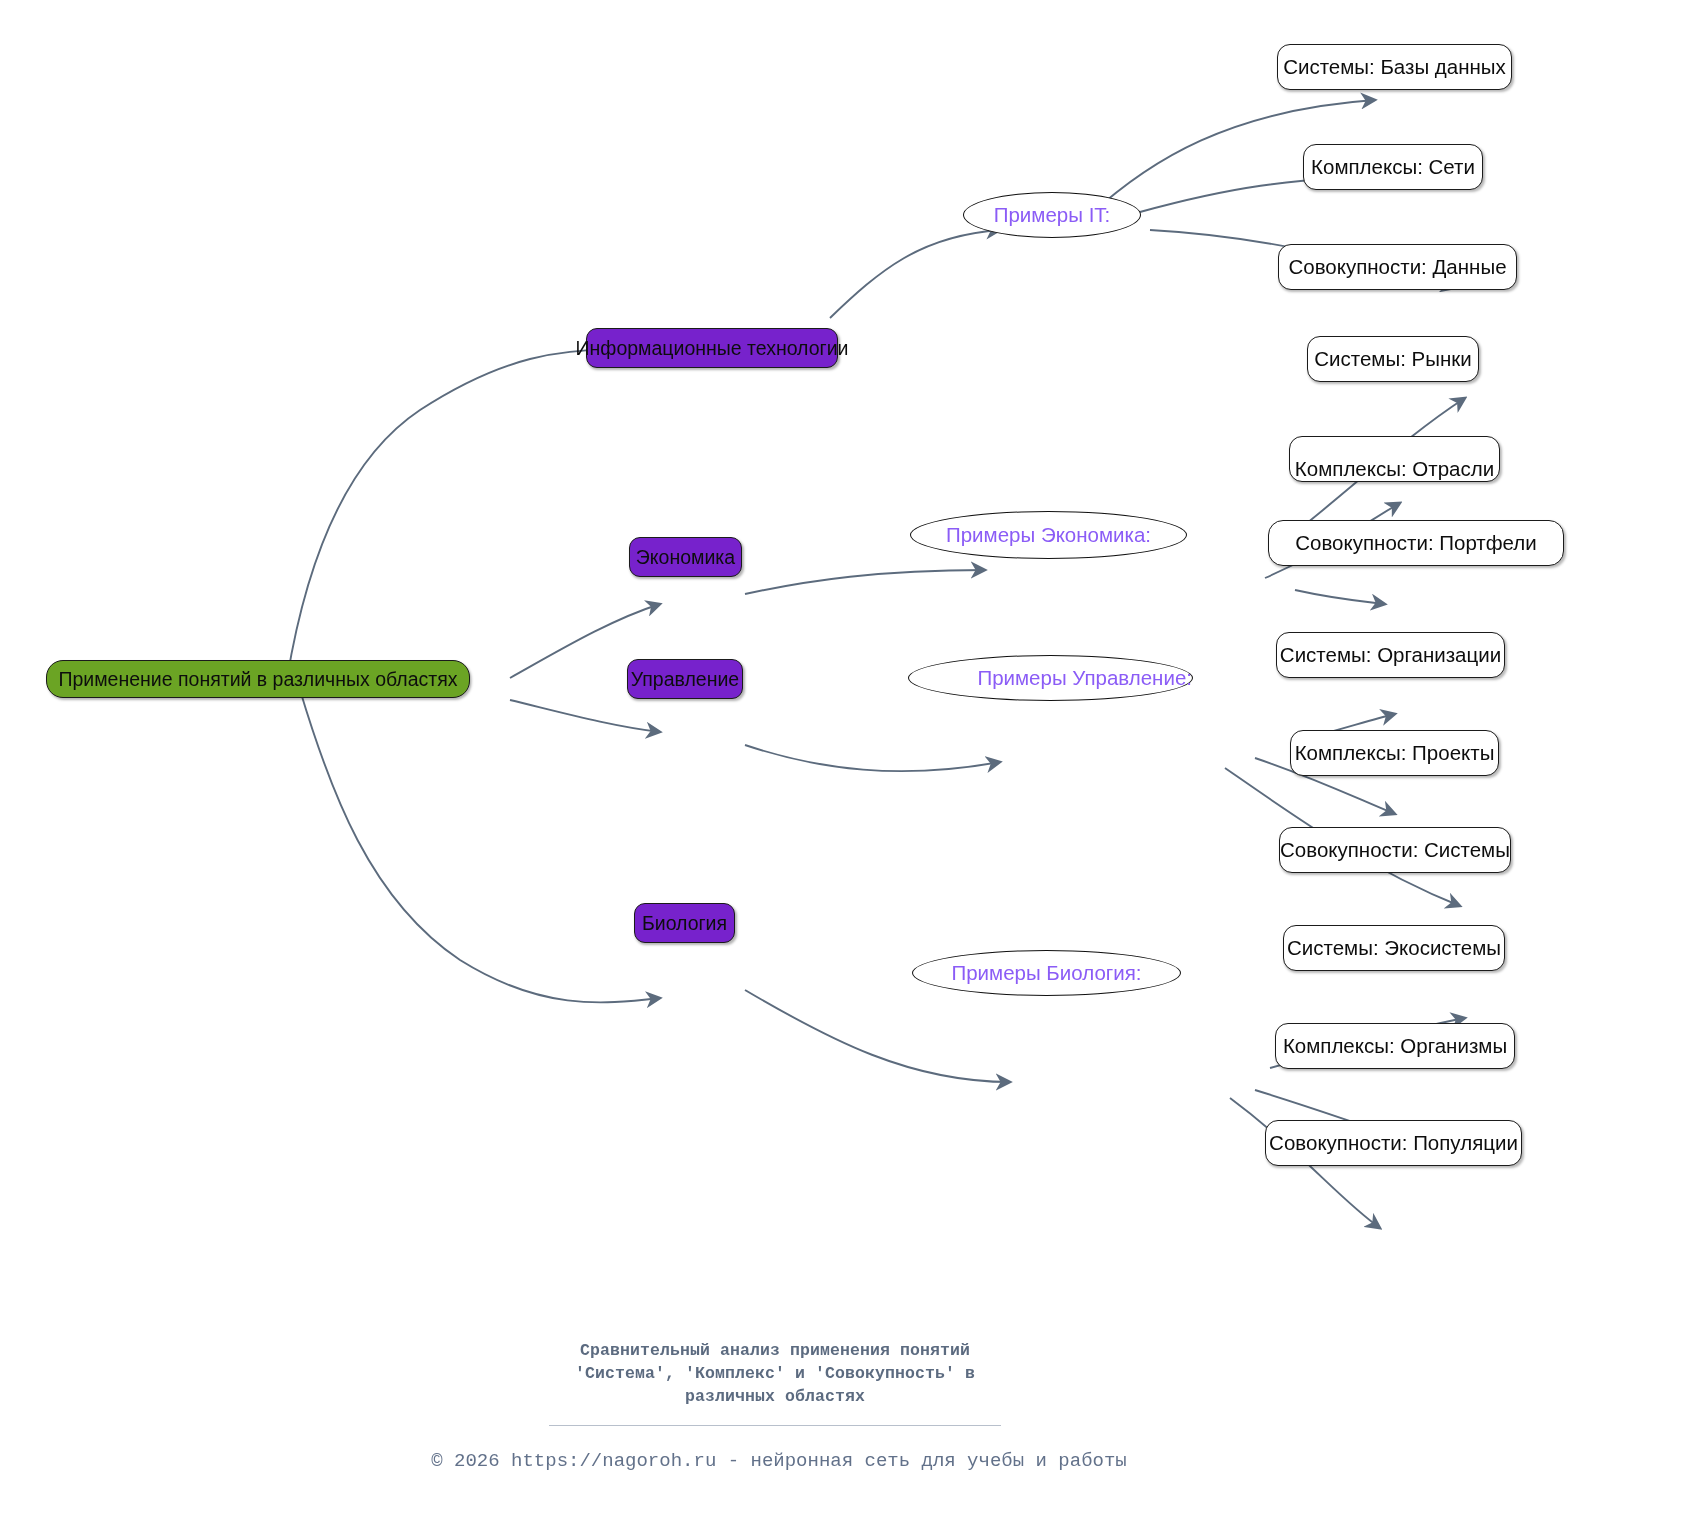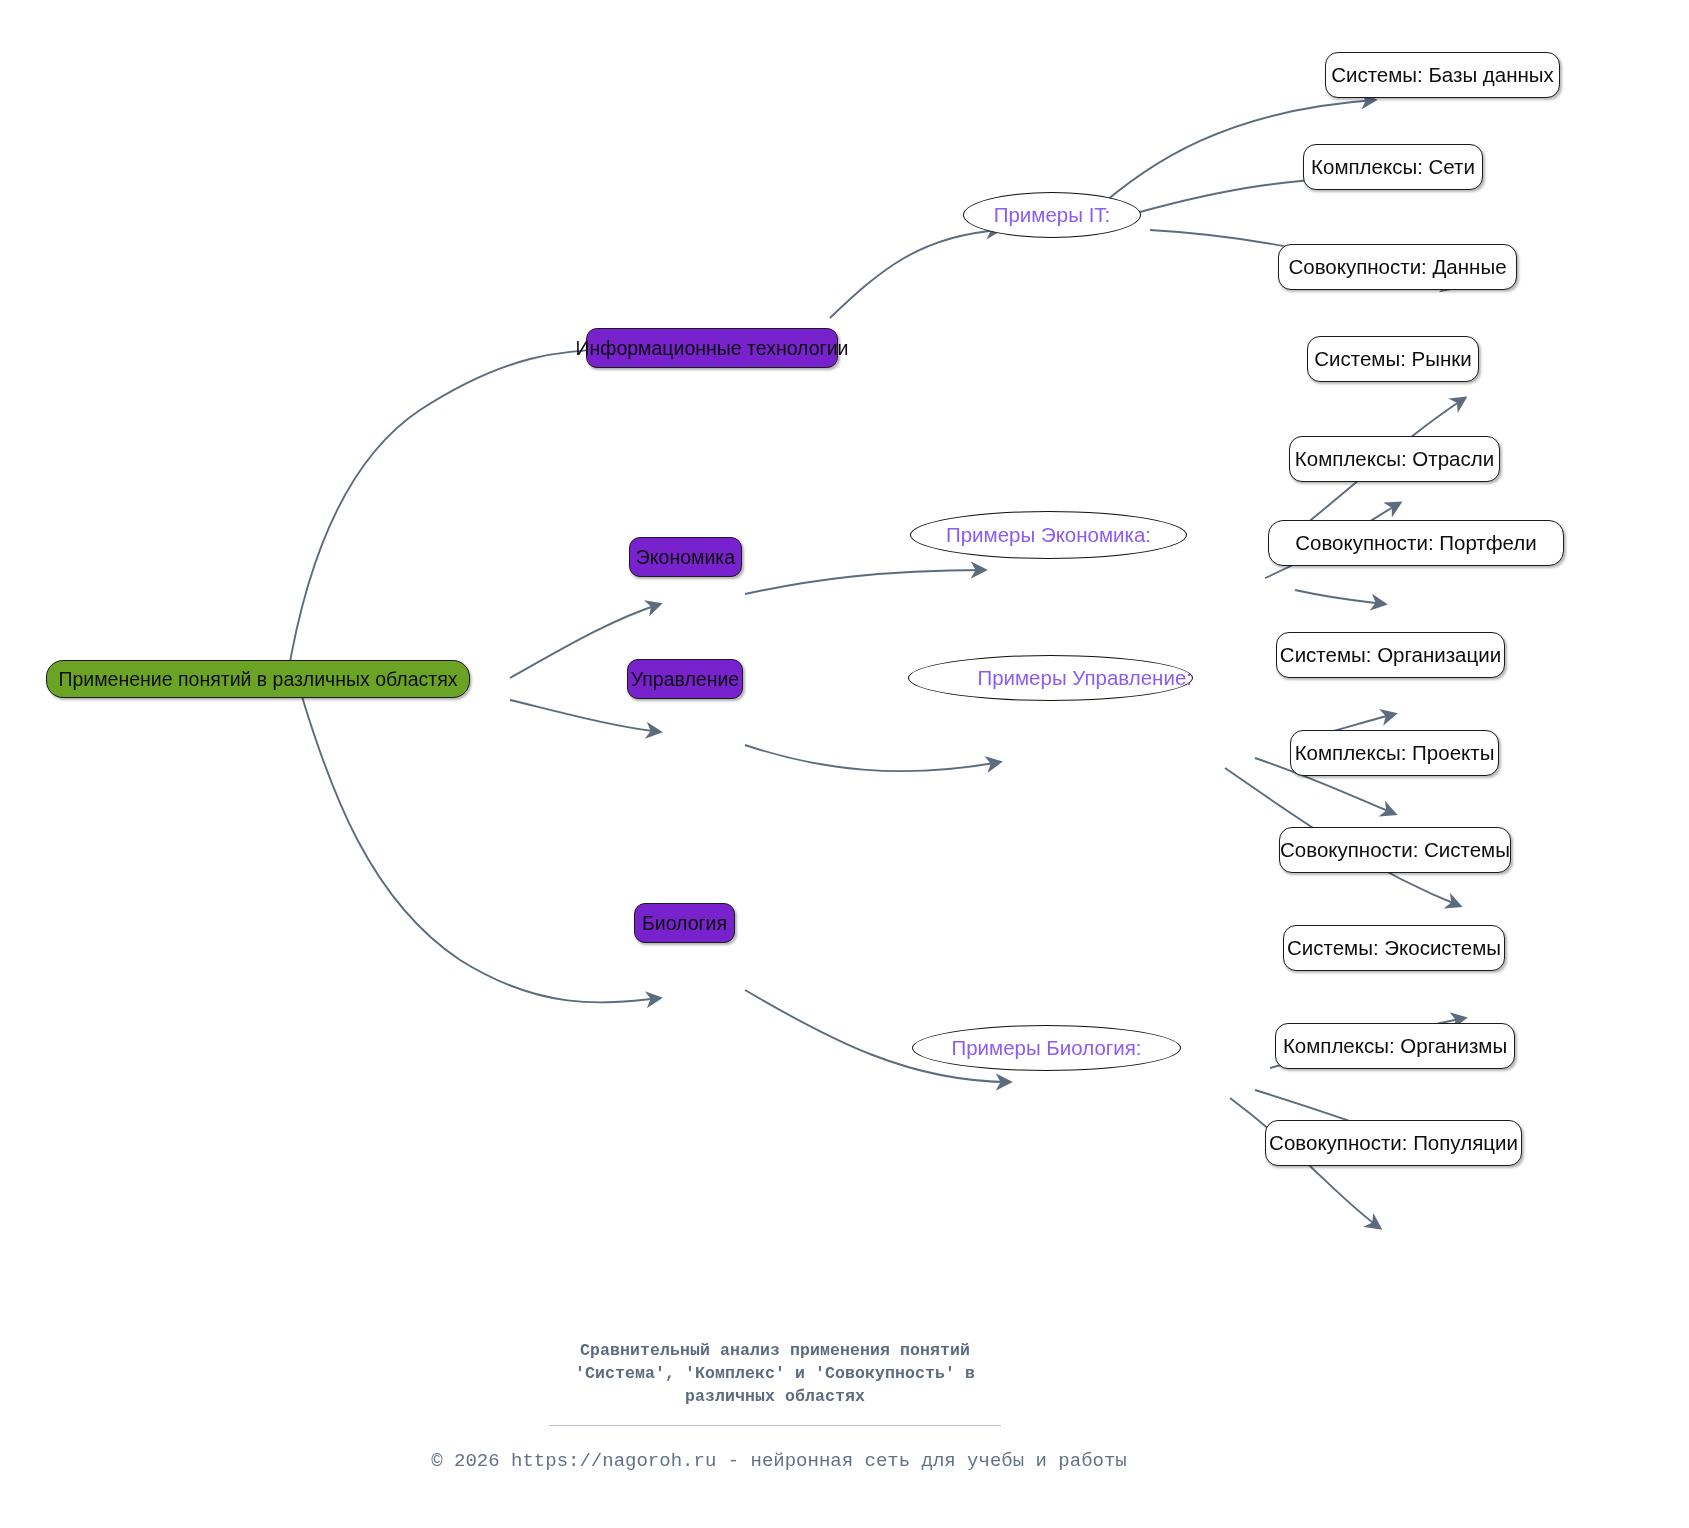--- a/index.html
+++ b/index.html
@@ -140,40 +140,40 @@
   <div class="node node-root" style="left:46px; top:660px; width:424px; height:38px;">
     <span>Применение понятий в различных областях</span>
   </div>
 
   <div class="node node-branch" style="left:586px; top:328px; width:252px; height:40px;">
     <span>Информационные технологии</span>
   </div>
   <div class="node node-ellipse" style="left:963px; top:192px; width:178px; height:46px;">
     <span>Примеры IT:</span>
   </div>
-  <div class="node node-leaf" style="left:1277px; top:52px; width:235px; height:46px;margin-left:48px;">
+  <div class="node node-leaf" style="left:1277px; top:44px; width:235px; height:46px;">
     <span>Системы: Базы данных</span>
   </div>
   <div class="node node-leaf" style="left:1303px; top:144px; width:180px; height:46px;">
     <span>Комплексы: Сети</span>
   </div>
   <div class="node node-leaf" style="left:1278px; top:244px; width:239px; height:46px;">
     <span>Совокупности: Данные</span>
   </div>
 
   <div class="node node-branch" style="left:629px; top:537px; width:113px; height:40px;">
     <span>Экономика</span>
   </div>
   <div class="node node-ellipse" style="left:910px; top:511px; width:277px; height:48px;">
     <span>Примеры Экономика:</span>
   </div>
   <div class="node node-leaf" style="left:1307px; top:336px; width:172px; height:46px;">
     <span>Системы: Рынки</span>
   </div>
-  <div class="node node-leaf" style="left:1289px; top:436px; width:211px; height:46px;">
+  <div class="node node-leaf" style="left:1289px; top:436px; width:211px; height:46px;align-items:flex-end;">
     <span>Комплексы: Отрасли</span>
   </div>
   <div class="node node-leaf" style="left:1268px; top:520px; width:296px; height:46px;border-radius:15px;">
     <span>Совокупности: Портфели</span>
   </div>
 
   <div class="node node-branch" style="left:627px; top:659px; width:116px; height:40px;">
     <span>Управление</span>
   </div>
   <div class="node node-ellipse" style="left:908px; top:655px; width:285px; height:46px;justify-content:flex-end;">
@@ -185,21 +185,21 @@
   <div class="node node-leaf" style="left:1290px; top:730px; width:209px; height:46px;">
     <span>Комплексы: Проекты</span>
   </div>
   <div class="node node-leaf" style="left:1279px; top:827px; width:232px; height:46px;">
     <span>Совокупности: Системы</span>
   </div>
 
   <div class="node node-branch" style="left:634px; top:903px; width:101px; height:40px;">
     <span>Биология</span>
   </div>
-  <div class="node node-ellipse" style="left:912px; top:1025px; width:269px; height:46px;">
+  <div class="node node-ellipse" style="left:912px; top:950px; width:269px; height:46px;">
     <span>Примеры Биология:</span>
   </div>
   <div class="node node-leaf" style="left:1283px; top:925px; width:222px; height:46px;">
     <span>Системы: Экосистемы</span>
   </div>
   <div class="node node-leaf" style="left:1275px; top:1023px; width:240px; height:46px;">
     <span>Комплексы: Организмы</span>
   </div>
   <div class="node node-leaf" style="left:1265px; top:1120px; width:257px; height:46px;">
     <span>Совокупности: Популяции</span>

